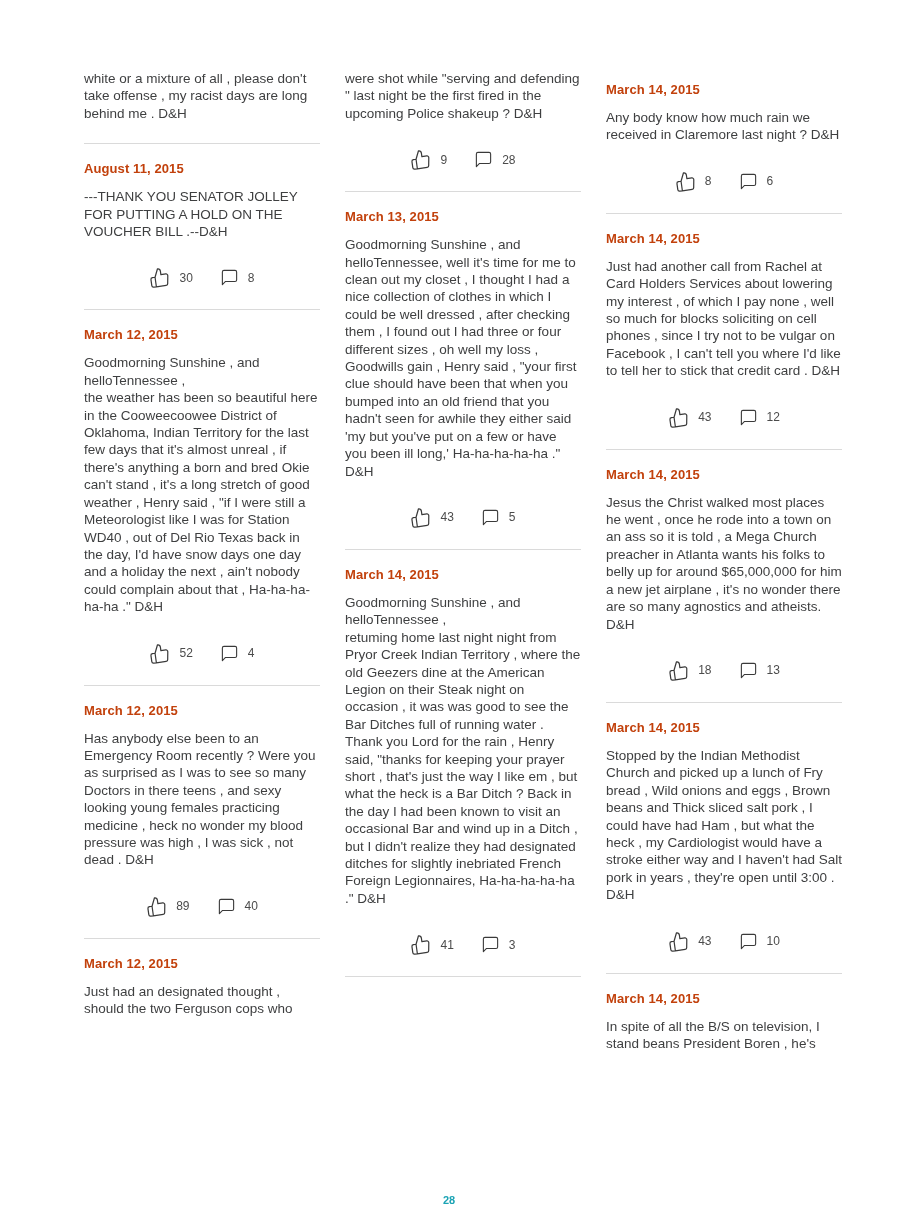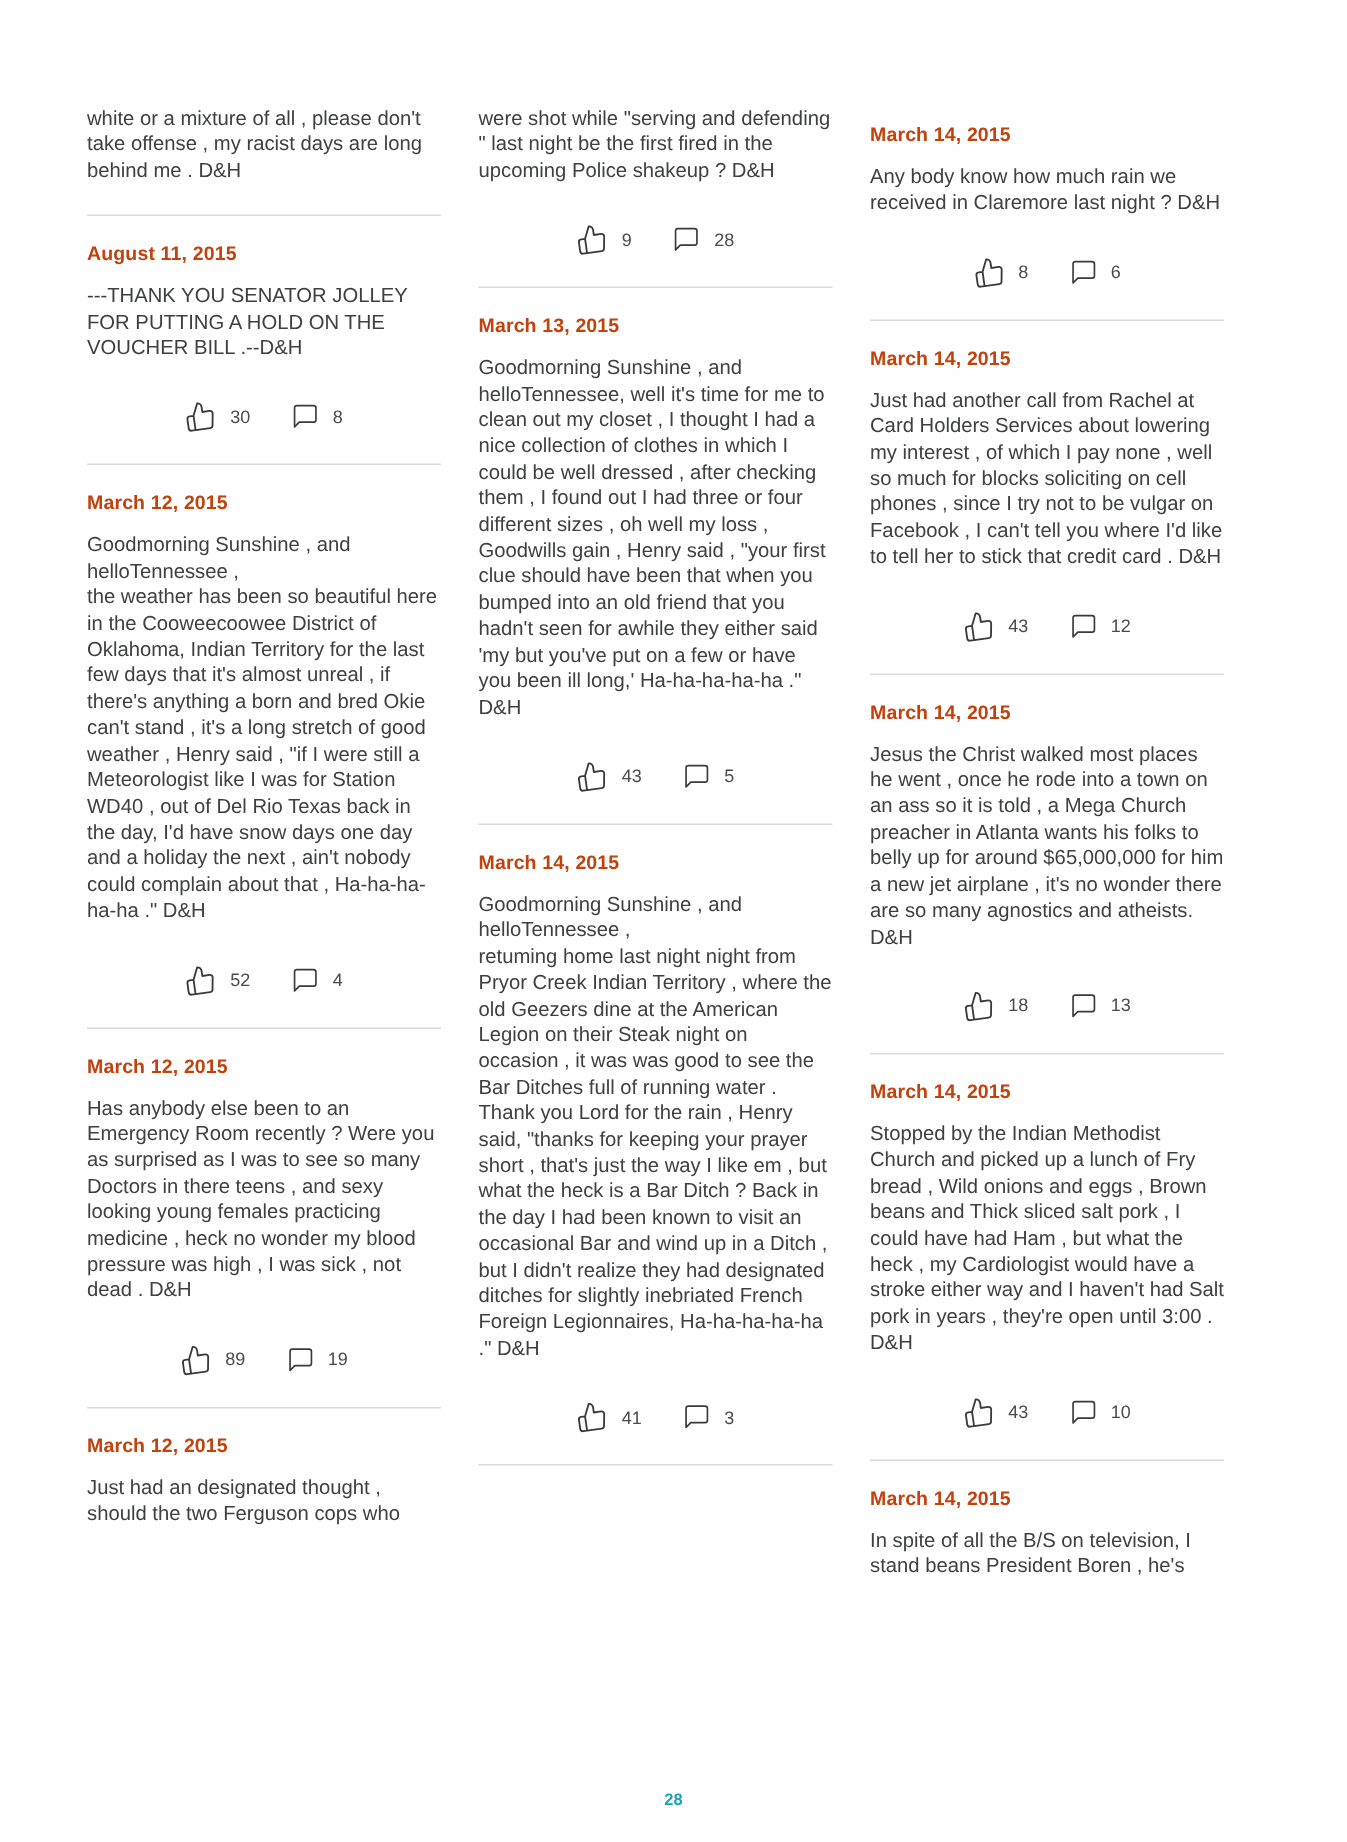--- a/index.html
+++ b/index.html
@@ -7,21 +7,21 @@
   body {
     width: 898px; height: 1228px;
     font-family: "Liberation Sans", "DejaVu Sans", sans-serif;
     position: relative;
     overflow: hidden;
   }
   .page { position: relative; width: 898px; height: 1228px; background: #fff; }
   .columns {
     display: flex;
     gap: 25px;
-    padding: 70px 70px 0 58px;
+    padding: 70px 70px 0 84px;
     height: 1080px;
     overflow: hidden;
   }
   .column { flex: 0 0 236px; width: 236px; }
   .post-date {
     font-size: 13px;
     font-weight: 700;
     color: #c2410c;
     margin: 12px 0 12px 0;
     letter-spacing: 0.1px;
@@ -122,21 +122,21 @@
                 </svg>
               </span>
               <span class="count">89</span>
             </span>
             <span class="stat">
               <span class="icon comment-bubble-icon">
                 <svg viewBox="0 0 24 24">
                   <path d="M21 15a2 2 0 0 1-2 2H7l-4 4V5a2 2 0 0 1 2-2h14a2 2 0 0 1 2 2z"></path>
                 </svg>
               </span>
-              <span class="count">19</span>
+              <span class="count">40</span>
             </span>
           </div>
           <hr class="divider">
         </article>
         <article class="post">
           <h3 class="post-date">March 12, 2015</h3>
           <div class="post-body">Just had an designated thought , should the two Ferguson cops who</div>
         </article>
       </div>
       <div class="column">

